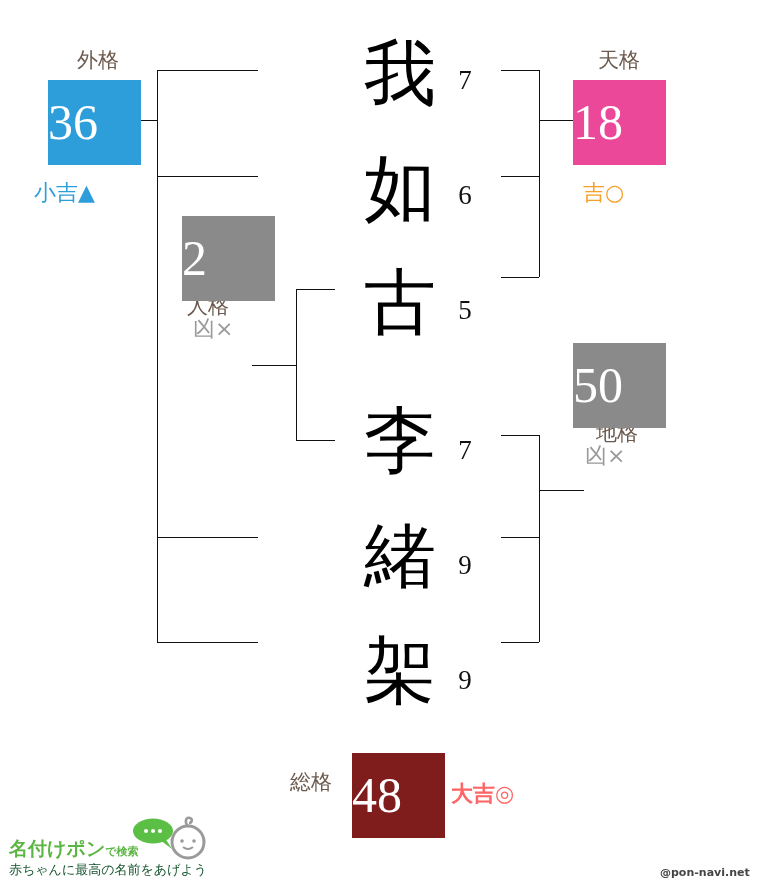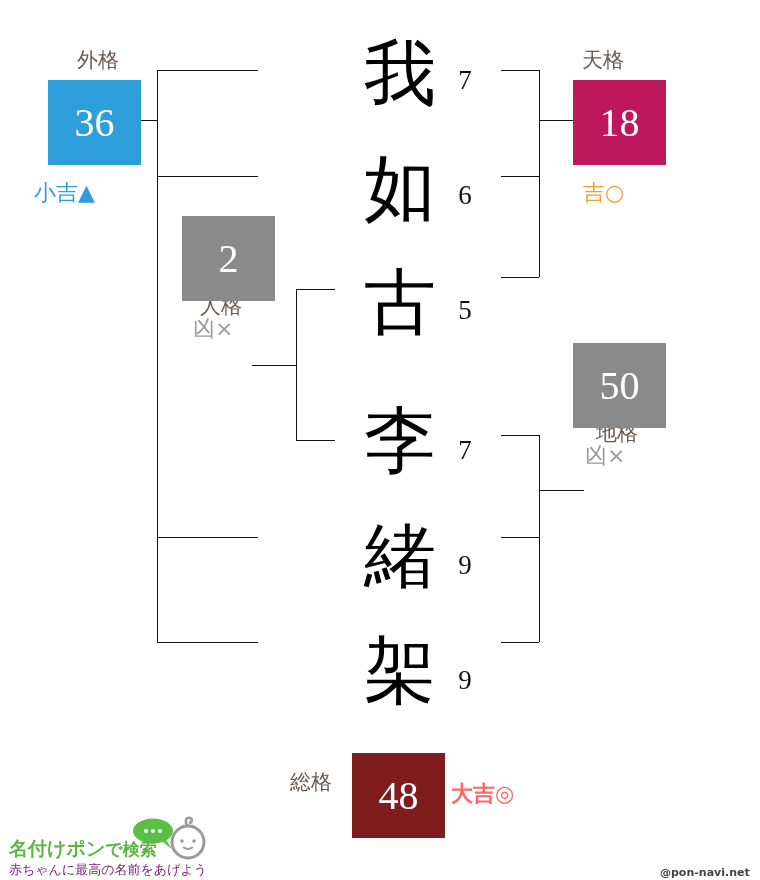--- a/index.html
+++ b/index.html
@@ -5,29 +5,29 @@
     html, body { margin: 0; padding: 0; }
     body { width: 760px; height: 880px; position: relative; background: #ffffff; overflow: hidden;
            font-family: "DejaVu Sans", sans-serif; }
     .abs { position: absolute; }
     .hl { position: absolute; height: 0; border-top: 1.3px solid #111; }
     .vl { position: absolute; width: 0; border-left: 1.3px solid #111; }
     .kanji { position: absolute; left: 360px; width: 80px; text-align: center;
              font-family: "DejaVu Serif", serif; font-size: 72px; line-height: 80px; color: #000; }
     .stroke { position: absolute; left: 448px; width: 34px; text-align: center;
               font-family: "Liberation Serif", serif; font-size: 27px; line-height: 30px; color: #111; }
-    .box { position: absolute; width: 93px; height: 85px; color: #fff; text-align: center;
-           font-family: "Liberation Serif", serif; font-size: 40px; line-height: 85px; z-index: 2; }
+    .box { position: absolute; width: 93px; height: 85px; color: #fff; text-align: left;
+           font-family: "Liberation Serif", serif; font-size: 50px; line-height: 85px; z-index: 2; }
     .label { position: absolute; width: 90px; text-align: center; font-size: 21px; line-height: 24px;
              color: #6b5a4d; z-index: 1; }
     .verdict { position: absolute; font-size: 22px; line-height: 40px; white-space: nowrap; z-index: 1; }
     .logo-main { position: absolute; left: 9px; top: 836px; font-size: 19px; font-weight: bold;
                  color: #5bb543; white-space: nowrap; line-height: 24px; }
-    .logo-main small { font-size: 17px; font-weight: bold; }
-    .logo-sub { position: absolute; left: 9px; top: 861px; font-size: 13px; color: #701a75;
+    .logo-main small { font-size: 11px; font-weight: bold; }
+    .logo-sub { position: absolute; left: 9px; top: 861px; font-size: 13px; color: #14532d;
                 white-space: nowrap; line-height: 18px; }
     .credit { position: absolute; left: 660px; top: 866px; font-size: 11px; color: #444;
               line-height: 14px; white-space: nowrap; font-weight: bold; }
   </style>
 </head>
 <body>
 
 <div class="vl" style="left:157px;top:70px;height:572px;"></div>
 <div class="hl" style="left:157px;top:70px;width:101px;"></div>
 <div class="hl" style="left:157px;top:176px;width:101px;"></div>
@@ -62,25 +62,25 @@
 <div class="stroke" style="top:435px;">7</div>
 <div class="kanji" style="top:515px;">緒</div>
 <div class="stroke" style="top:550px;">9</div>
 <div class="kanji" style="top:630px;">架</div>
 <div class="stroke" style="top:665px;">9</div>
 
 <div class="label" style="left:53px;top:48px;">外格</div>
 <div class="box" style="left:48px;top:80px;background:#2e9edb;">36</div>
 <div class="verdict" style="left:34px;top:173px;color:#2e9edb;">小吉▲</div>
 
-<div class="label" style="left:558px;top:48px;">天格</div>
-<div class="box" style="left:573px;top:80px;background:#be185d;">18</div>
+<div class="label" style="left:574px;top:48px;">天格</div>
+<div class="box" style="left:573px;top:80px;background:#ec4899;">18</div>
 <div class="verdict" style="left:583px;top:173px;color:#f7a028;">吉○</div>
 
-<div class="label" style="left:176px;top:294px;">人格</div>
+<div class="label" style="left:163px;top:294px;">人格</div>
 <div class="box" style="left:182px;top:216px;background:#8a8a8a;">2</div>
 <div class="verdict" style="left:193px;top:309px;color:#9a9a9a;">凶×</div>
 
 <div class="label" style="left:572px;top:421px;">地格</div>
 <div class="box" style="left:573px;top:343px;background:#8a8a8a;">50</div>
 <div class="verdict" style="left:585px;top:436px;color:#9a9a9a;">凶×</div>
 
 <div class="label" style="left:266px;top:770px;">総格</div>
 <div class="box" style="left:352px;top:753px;background:#7f1d1d;">48</div>
 <div class="verdict" style="left:451px;top:774px;color:#ff6565;font-weight:bold;">大吉◎</div>

